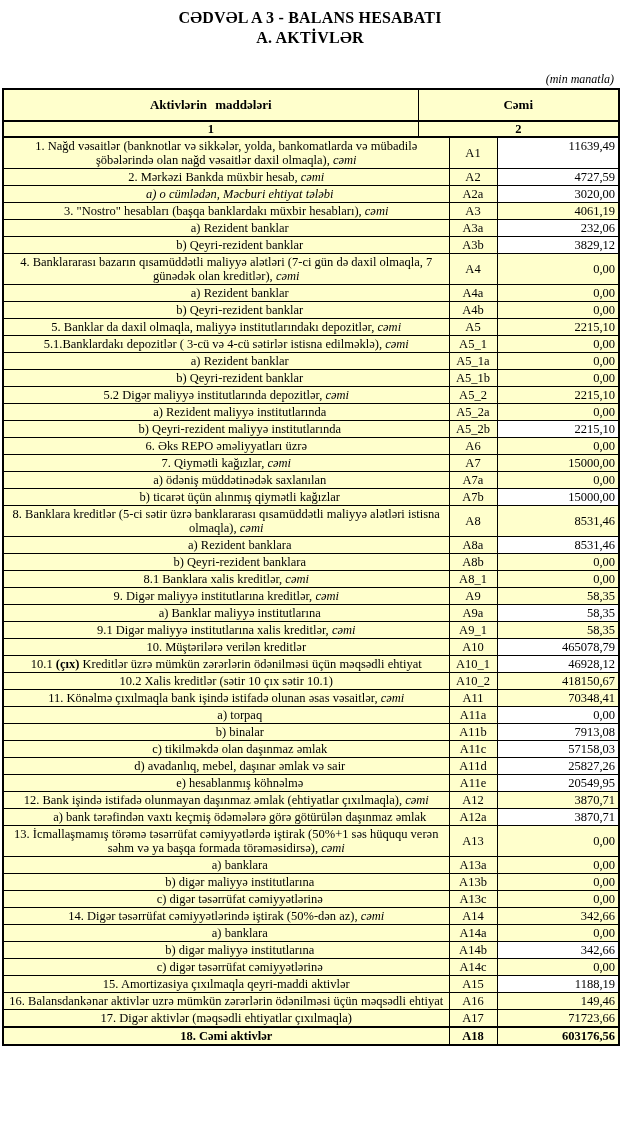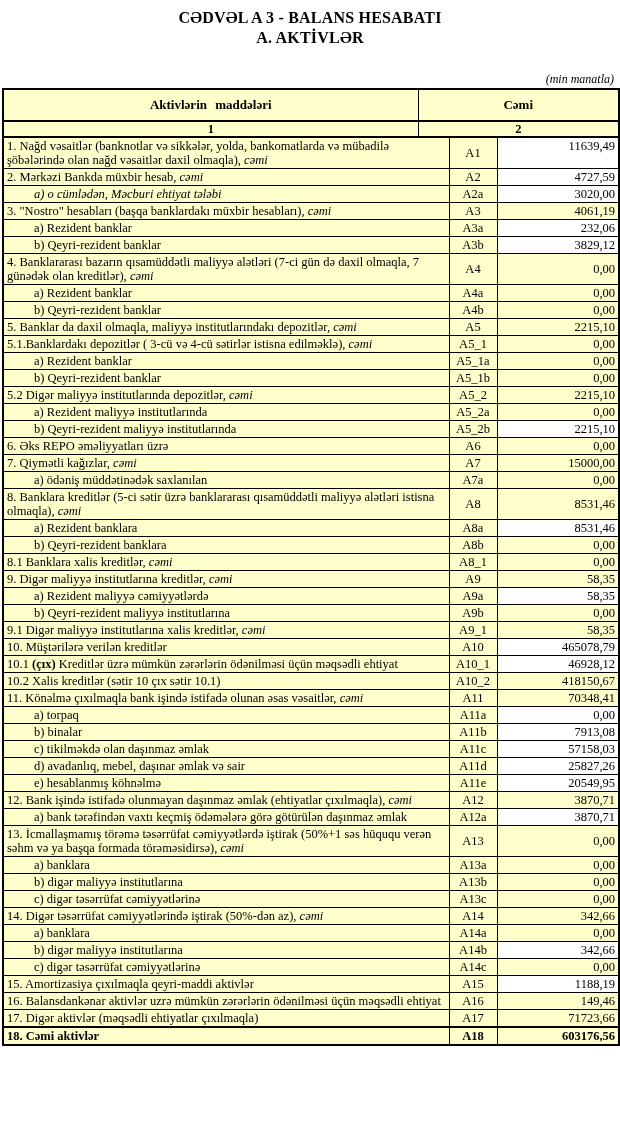--- a/index.html
+++ b/index.html
@@ -18,21 +18,21 @@
     border:2px solid var(--ink);
   }
   th,td {
     border:1px solid var(--ink); background:var(--yellow);
     font-size:12.5px; line-height:14px; padding:1px 3px;
     vertical-align:middle; overflow:hidden; font-weight:normal;
   }
   tr.hdr-row th { height:32px; font-size:13px; font-weight:bold; text-align:center; border-bottom:2px solid var(--ink); }
   th.items-hdr { word-spacing:5px; }
   tr.nums-row th { height:15px; font-weight:bold; text-align:center; border-bottom:2px solid var(--ink); padding:0 3px; }
-  td.label { text-align:left;margin-left:20px; }
+  td.label { text-align:center;margin-left:20px; }
   td.label.indent { padding-left:30px; }
   td.code { text-align:center; }
   td.val { text-align:right; padding-right:3px; }
   td.val.white { background:var(--white); }
   td.val.vtop { vertical-align:top; }
   tr.bold-row td { font-weight:bold; border-top:2px solid var(--ink); }
   span.it { font-style:italic; }
   span.bd { font-weight:bold; }
 </style>
 </head>
@@ -153,20 +153,25 @@
           <td colspan="2" class="label"><span>7. Qiymətli kağızlar, </span><span class="it">cəmi</span></td>
           <td class="code">A7</td>
           <td class="val">15000,00</td>
         </tr>
         <tr>
           <td colspan="2" class="label indent"><span>a) ödəniş müddətinədək saxlanılan</span></td>
           <td class="code">A7a</td>
           <td class="val">0,00</td>
         </tr>
         <tr>
+          <td colspan="2" class="label indent"><span>b) ticarət üçün alınmış qiymətli kağızlar</span></td>
+          <td class="code">A7b</td>
+          <td class="val white">15000,00</td>
+        </tr>
+        <tr>
           <td colspan="2" class="label"><span>8. Banklara kreditlər (5-ci sətir üzrə banklararası qısamüddətli maliyyə alətləri istisna olmaqla), </span><span class="it">cəmi</span></td>
           <td class="code">A8</td>
           <td class="val">8531,46</td>
         </tr>
         <tr>
           <td colspan="2" class="label indent"><span>a) Rezident banklara</span></td>
           <td class="code">A8a</td>
           <td class="val white">8531,46</td>
         </tr>
         <tr>
@@ -178,28 +183,23 @@
           <td colspan="2" class="label"><span>8.1 Banklara xalis kreditlər, </span><span class="it">cəmi</span></td>
           <td class="code">A8_1</td>
           <td class="val">0,00</td>
         </tr>
         <tr>
           <td colspan="2" class="label"><span>9. Digər maliyyə institutlarına kreditlər, </span><span class="it">cəmi</span></td>
           <td class="code">A9</td>
           <td class="val">58,35</td>
         </tr>
         <tr>
-          <td colspan="2" class="label indent"><span>a) Rezident maliyyə cəmiyyətlərdə</span></td>
+          <td colspan="2" class="label indent"><span>a) Banklar maliyyə institutlarına</span></td>
           <td class="code">A9a</td>
           <td class="val white">58,35</td>
-        </tr>
-        <tr>
-          <td colspan="2" class="label indent"><span>b) Qeyri-rezident maliyyə institutlarına</span></td>
-          <td class="code">A9b</td>
-          <td class="val">0,00</td>
         </tr>
         <tr>
           <td colspan="2" class="label"><span>9.1 Digər maliyyə institutlarına xalis kreditlər, </span><span class="it">cəmi</span></td>
           <td class="code">A9_1</td>
           <td class="val">58,35</td>
         </tr>
         <tr>
           <td colspan="2" class="label"><span>10. Müştərilərə verilən kreditlər</span></td>
           <td class="code">A10</td>
           <td class="val white">465078,79</td>

